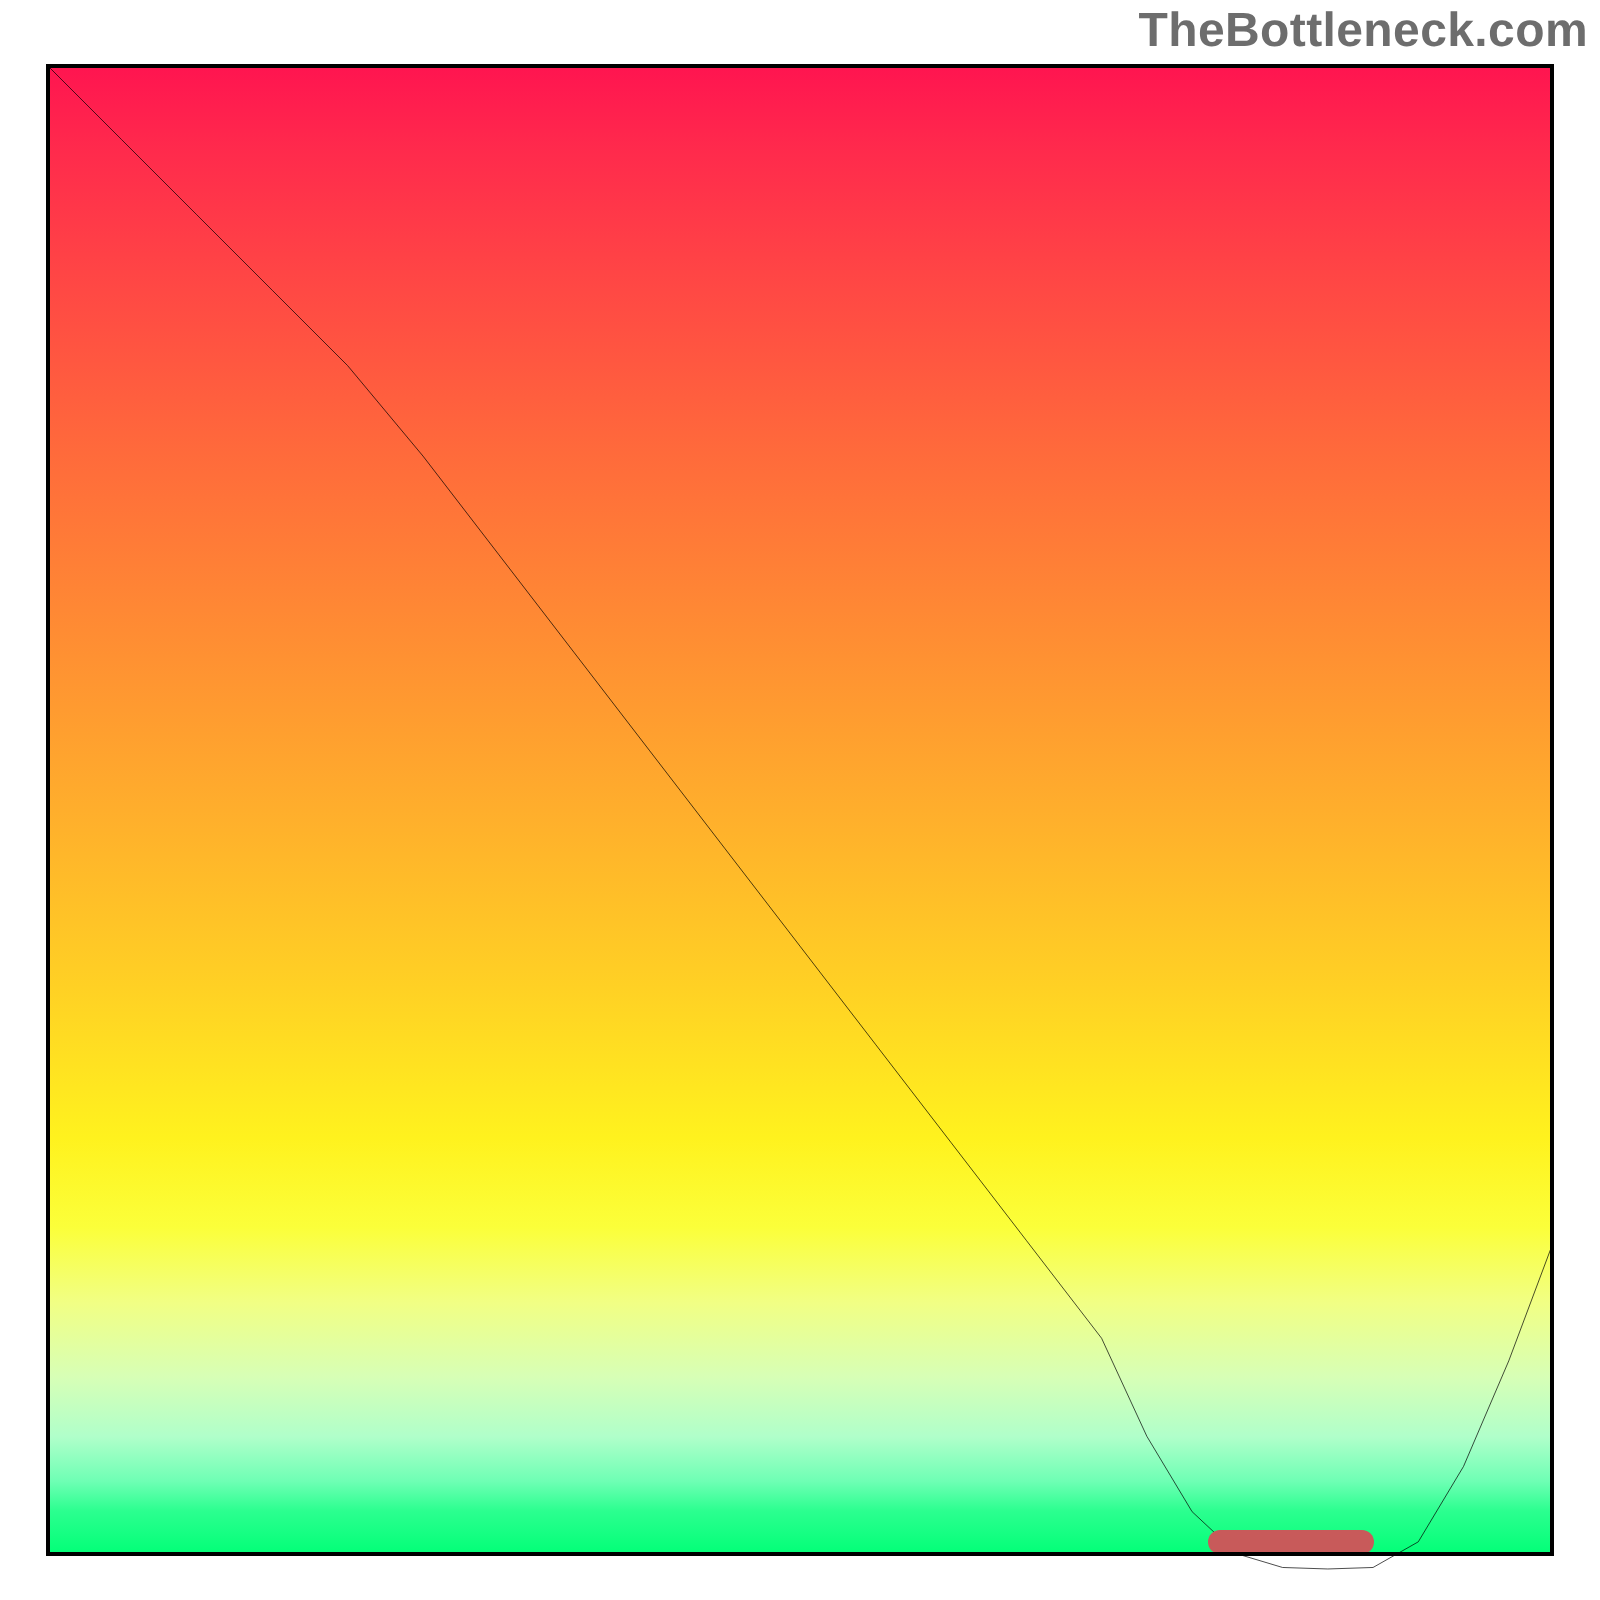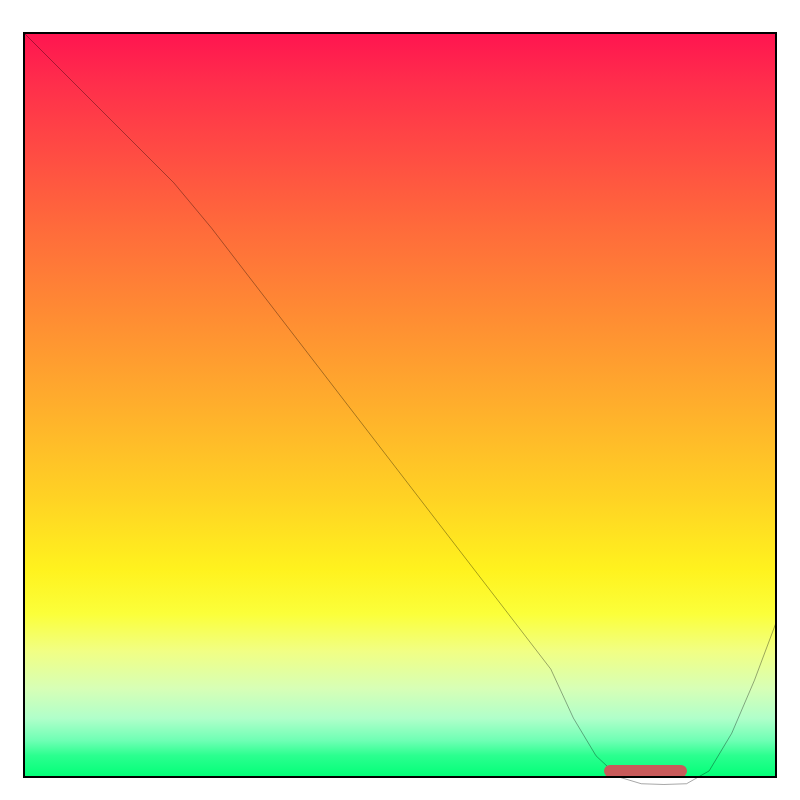--- a/index.html
+++ b/index.html
@@ -71,20 +71,21 @@
     height: 12px;
     border-radius: 7px;
     background: #c85a5a;
   }
 </style>
 </head>
 <body>
 
 <div class="stage">
 
+  <div class="watermark">TheBottleneck.com</div>
 
   <div class="plot">
     <div class="gradient-bg"></div>
 
     <svg class="curve" viewBox="0 0 100 100" preserveAspectRatio="none">
       <path d="M0.000 0.000 L5.000 5.000 L10.000 10.000 L15.000 15.000 L20.000 20.000 L25.000 26.000 L30.000 32.500 L35.000 39.000 L40.000 45.500 L45.000 52.000 L50.000 58.500 L55.000 65.000 L60.000 71.500 L65.000 78.000 L70.000 84.500 L73.000 91.000 L76.000 96.000 L79.000 98.800 L82.000 99.700 L85.000 99.800 L88.000 99.700 L91.000 98.000 L94.000 93.000 L97.000 86.000 L100.000 78.000" fill="none" stroke="#000" stroke-width="0.35" vector-effect="non-scaling-stroke"></path>
     </svg>
 
     <div class="marker" style="left: 580.58px; width: 82.94px; bottom: 1px;"></div>
 

